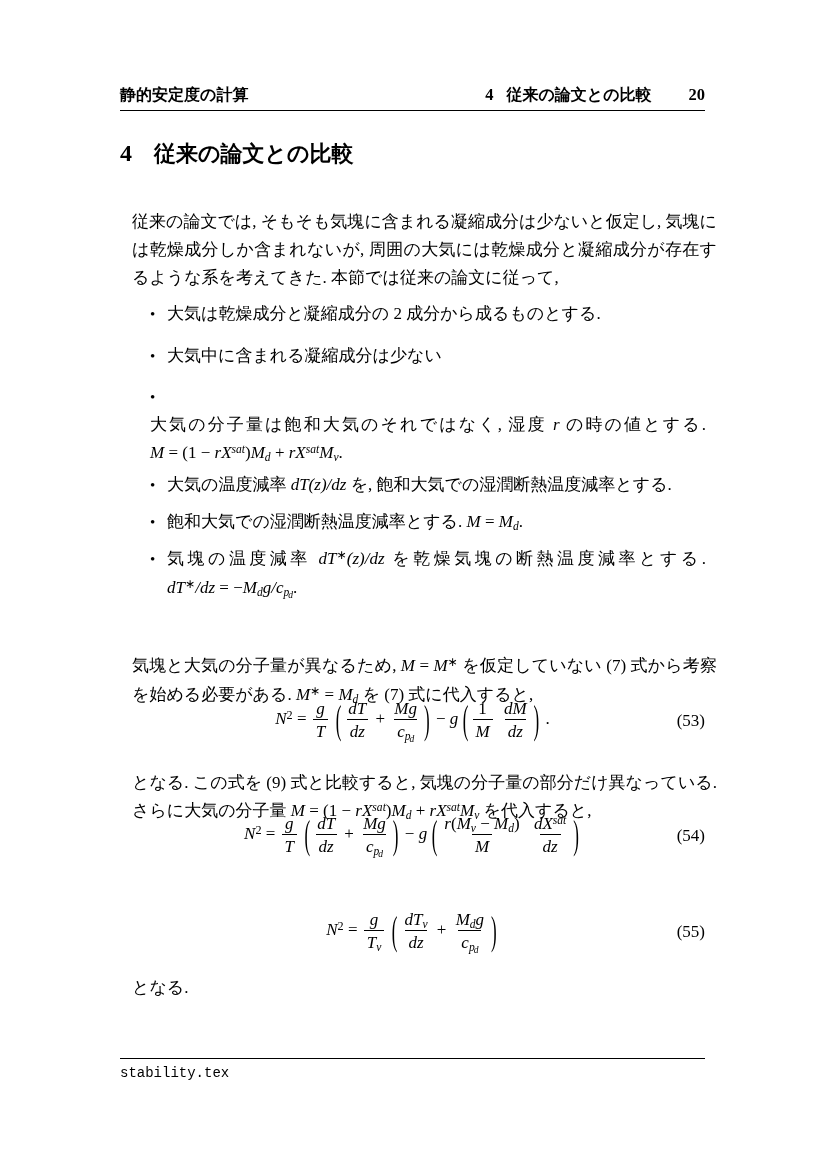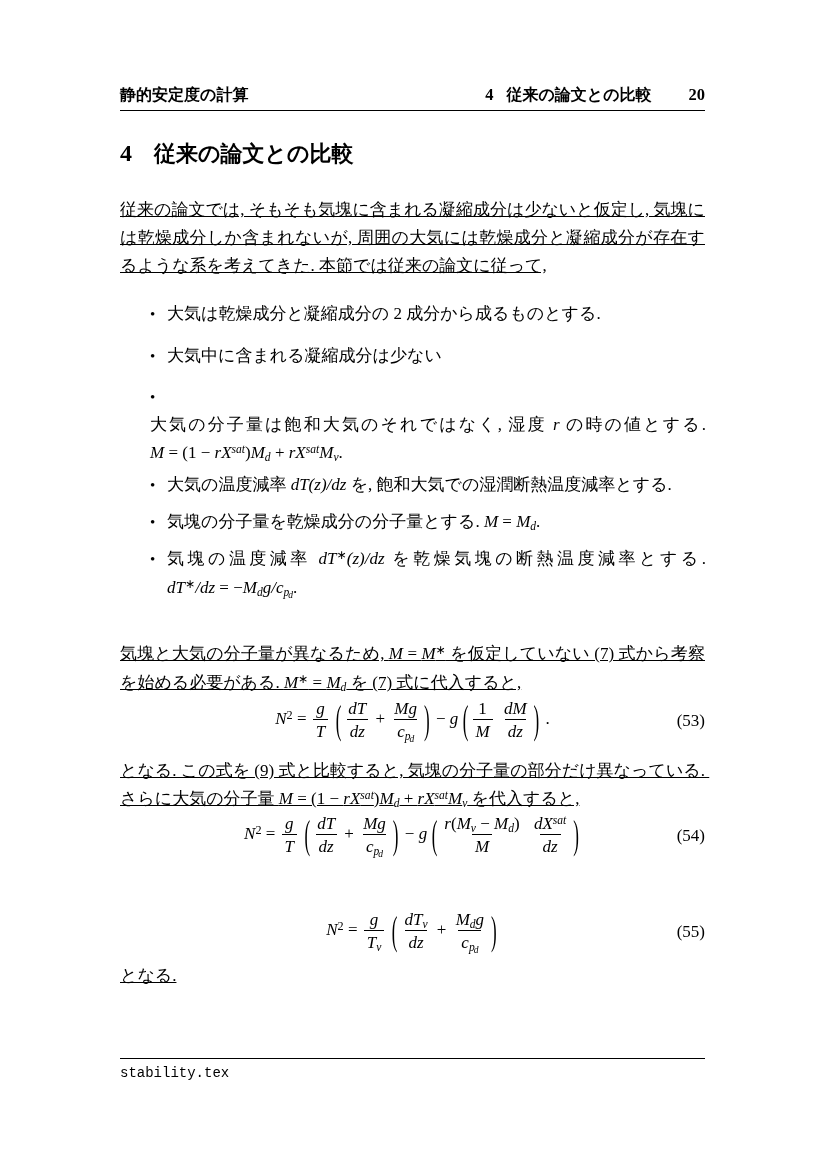--- a/index.html
+++ b/index.html
@@ -42,25 +42,24 @@
     font-weight: bold;
   }
   .s-num { font-family: "Liberation Serif", serif; font-size: 24px; }
   .s-title { font-family: "Liberation Sans", sans-serif; font-size: 22px; }
 
   
   .para {
     position: absolute;
     left: 120px;
     width: 585px;
-    margin: 0;
+    margin: 12px;
     font-size: 17px;
     line-height: 28px;
     text-align: justify;
-    text-decoration: underline;
   }
 
   
   .list { position: absolute; left: 150px; top: 300px; width: 556px; }
   .item { display: flex; font-size: 17px; line-height: 28px; }
   .item:nth-child(1) { margin-bottom: 14px; }
   .item:nth-child(2) { margin-bottom: 13px; margin-top: 6px; }
   .item:nth-child(3) { margin-bottom: 2px; flex-direction: column; }
   .item:nth-child(4) { margin-bottom: 9px; }
   .item:nth-child(5) { margin-bottom: 7px; }
@@ -156,21 +155,21 @@
     <div class="item">
       <span class="dot"></span>
       <span class="itext"><span class="m-t">大気の分子量は飽和大気のそれではなく, 湿度 </span><span class="m-i">r</span><span class="m-t"> の時の値とする. </span><span class="m-i">M</span><span class="m-r"> = (1 − </span><span class="m-i">rX</span><span class="m-sup">sat</span><span class="m-r">)</span><span class="m-i">M</span><span class="m-sub">d</span><span class="m-r"> + </span><span class="m-i">rX</span><span class="m-sup">sat</span><span class="m-i">M</span><span class="m-sub">v</span><span class="m-r">.</span></span>
     </div>
     <div class="item">
       <span class="dot"></span>
       <span class="itext"><span class="m-t">大気の温度減率 </span><span class="m-i">dT(z)/dz</span><span class="m-t"> を, 飽和大気での湿潤断熱温度減率とする.</span></span>
     </div>
     <div class="item">
       <span class="dot"></span>
-      <span class="itext"><span class="m-t">気塊の分子量を乾燥成分の分子量とする. </span><span class="m-i">M</span><span class="m-r"> = </span><span class="m-i">M</span><span class="m-sub">d</span><span class="m-r">.</span></span>
+      <span class="itext"><span class="m-t">飽和大気での湿潤断熱温度減率とする. </span><span class="m-i">M</span><span class="m-r"> = </span><span class="m-i">M</span><span class="m-sub">d</span><span class="m-r">.</span></span>
     </div>
     <div class="item">
       <span class="dot"></span>
       <span class="itext"><span class="m-t">気塊の温度減率 </span><span class="m-i">dT</span><span class="m-rsup">∗</span><span class="m-i">(z)/dz</span><span class="m-t"> を乾燥気塊の断熱温度減率とする. </span><span class="m-i">dT</span><span class="m-rsup">∗</span><span class="m-i">/dz</span><span class="m-r"> = −</span><span class="m-i">M</span><span class="m-sub">d</span><span class="m-i">g/c</span><span class="m-sub">p</span><span class="m-ss">d</span><span class="m-r">.</span></span>
     </div>
   </div>
 
 
   <p class="para" style="top:640px"><span class="m-t">気塊と大気の分子量が異なるため, </span><span class="m-i">M</span><span class="m-r"> = </span><span class="m-i">M</span><span class="m-rsup">∗</span><span class="m-t"> を仮定していない (7) 式から考察を始める必要がある. </span><span class="m-i">M</span><span class="m-rsup">∗</span><span class="m-r"> = </span><span class="m-i">M</span><span class="m-sub">d</span><span class="m-t"> を (7) 式に代入すると,</span></p>
 

